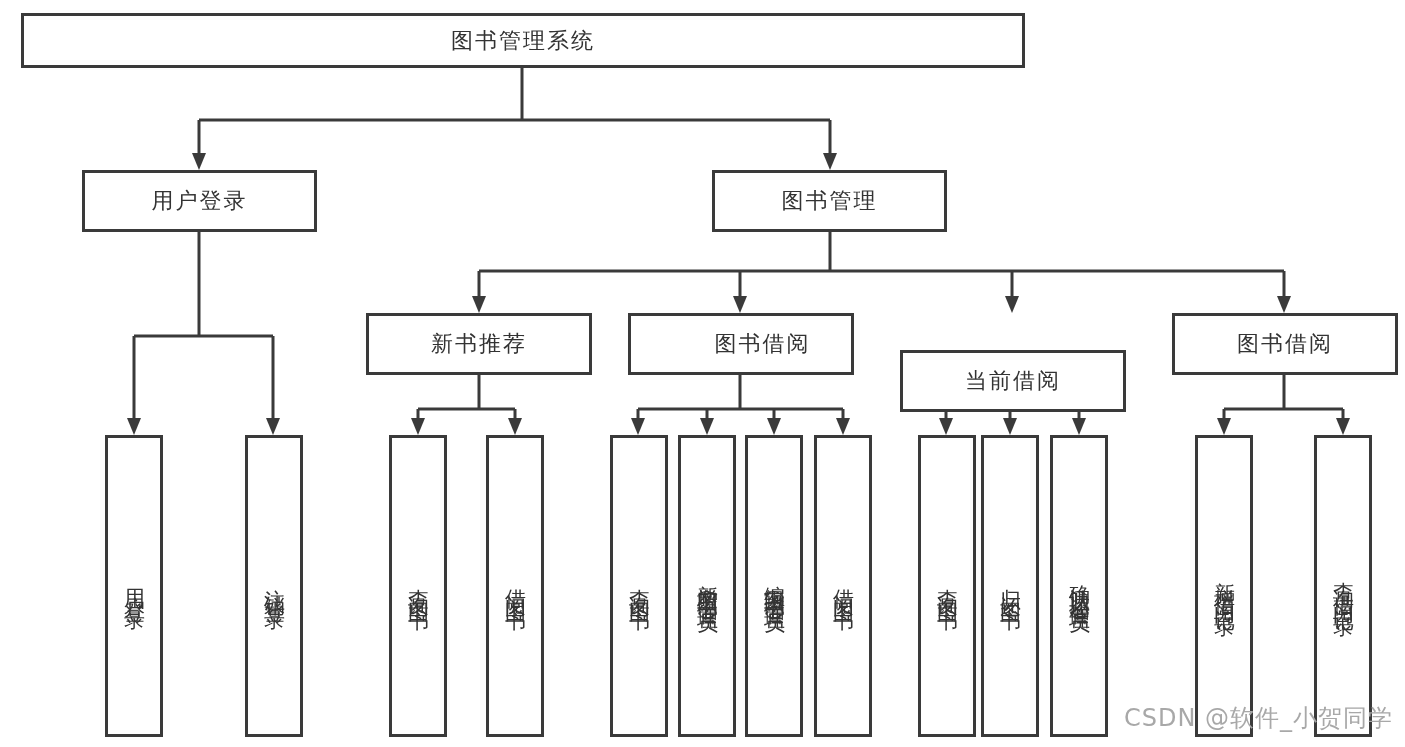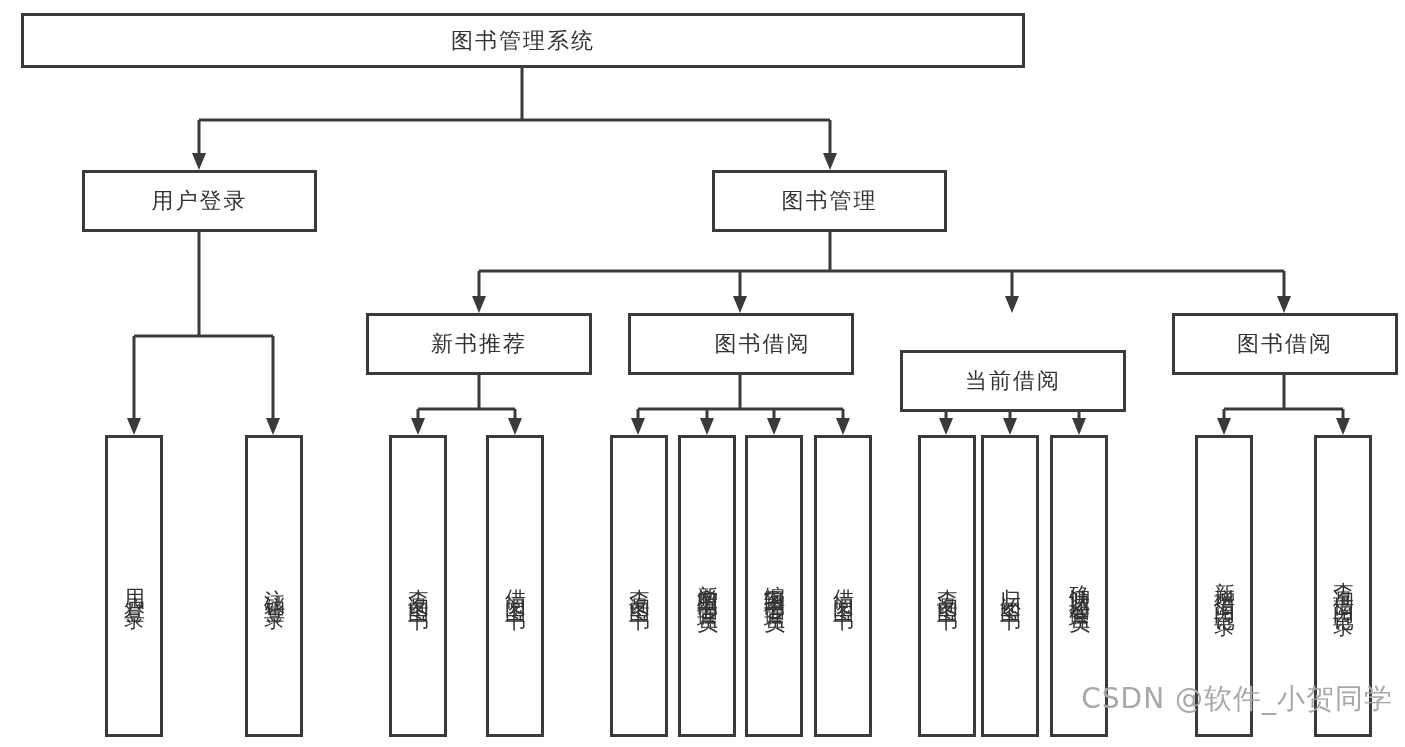--- a/index.html
+++ b/index.html
@@ -45,24 +45,24 @@
     writing-mode: vertical-rl;
     text-orientation: mixed;
     font-size: 21px;
     letter-spacing: 7px;
     white-space: normal;
     line-height: 1;
   }
   .node--leaf.dense { letter-spacing: 4px; }
   .watermark {
     position: absolute;
-    top: 680px;
+    top: 702px;
     right: 12px;
     z-index: 3;
-    font-size: 28px;
+    font-size: 24px;
     color: #a8a8a8;
     letter-spacing: 1px;
   }
 </style>
 </head>
 <body>
 
 <div class="stage">
 
   <svg class="wires" viewBox="0 0 1405 747" xmlns="http://www.w3.org/2000/svg">

